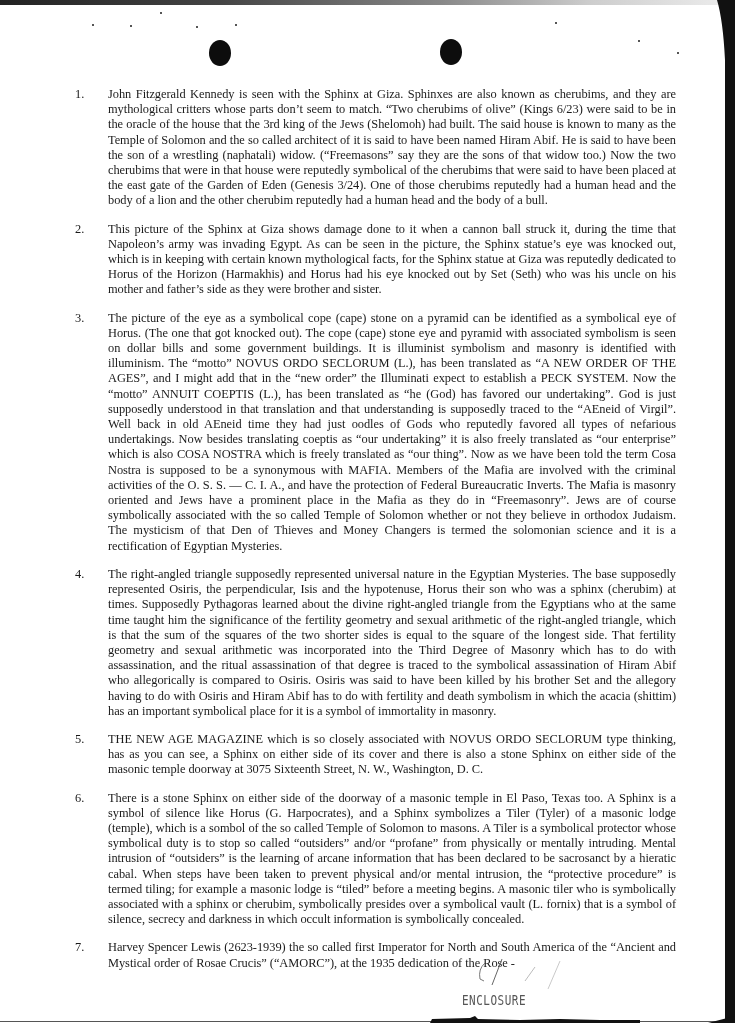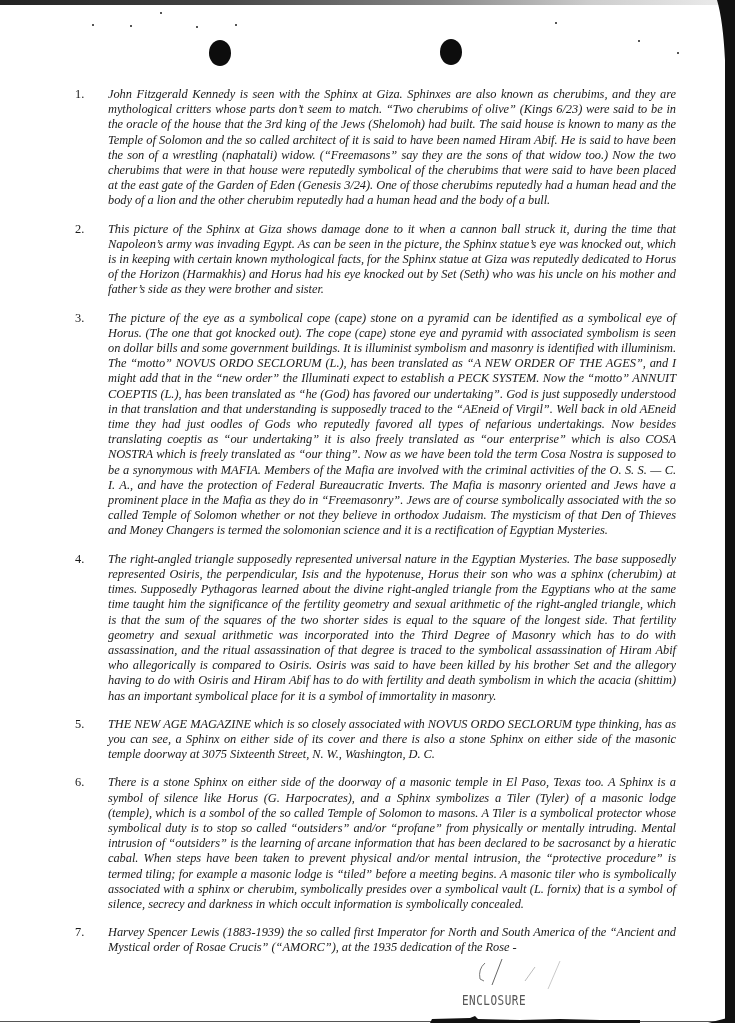--- a/index.html
+++ b/index.html
@@ -25,21 +25,20 @@
   }
   .item {
     display:flex; margin-bottom:13px;
   }
   .num {
     width:33px; flex:none; font-size:12.4px; line-height:15.2px; padding-left:5px;
   }
   .para {
     flex:1; font-size:12.4px; line-height:15.2px; text-align:justify;
     letter-spacing:-0.05px;
-    font-style:italic;
   }
   .stamp {
     position:absolute; left:462px; top:994px; font-family:"DejaVu Sans Mono",monospace;
     font-size:11px; color:#555; letter-spacing:0.5px; transform:scaleY(1.2);
   }
   .sig {
     position:absolute; left:440px; top:955px; width:140px; height:45px;
   }
   .bottom-bar {
     position:absolute; left:0; top:1016px; width:735px; height:7px;
@@ -86,21 +85,21 @@
   <div class="item">
     <div class="num">5.</div>
     <div class="para">THE NEW AGE MAGAZINE which is so closely associated with NOVUS ORDO SECLORUM type thinking, has as you can see, a Sphinx on either side of its cover and there is also a stone Sphinx on either side of the masonic temple doorway at 3075 Sixteenth Street, N. W., Washington, D. C.</div>
   </div>
   <div class="item">
     <div class="num">6.</div>
     <div class="para">There is a stone Sphinx on either side of the doorway of a masonic temple in El Paso, Texas too. A Sphinx is a symbol of silence like Horus (G. Harpocrates), and a Sphinx symbolizes a Tiler (Tyler) of a masonic lodge (temple), which is a sombol of the so called Temple of Solomon to masons. A Tiler is a symbolical protector whose symbolical duty is to stop so called “outsiders” and/or “profane” from physically or mentally intruding. Mental intrusion of “outsiders” is the learning of arcane information that has been declared to be sacrosanct by a hieratic cabal. When steps have been taken to prevent physical and/or mental intrusion, the “protective procedure” is termed tiling; for example a masonic lodge is “tiled” before a meeting begins. A masonic tiler who is symbolically associated with a sphinx or cherubim, symbolically presides over a symbolical vault (L. fornix) that is a symbol of silence, secrecy and darkness in which occult information is symbolically concealed.</div>
   </div>
   <div class="item">
     <div class="num">7.</div>
-    <div class="para">Harvey Spencer Lewis (1883-1939) the so called first Imperator for North and South America of the “Ancient and Mystical order of Rosae Crucis” (“AMORC”), at the 1935 dedication of the Rose -</div>
+    <div class="para">Harvey Spencer Lewis (2623-1939) the so called first Imperator for North and South America of the “Ancient and Mystical order of Rosae Crucis” (“AMORC”), at the 1935 dedication of the Rose -</div>
   </div>
 </div>
 
 <svg class="sig" viewBox="0 0 140 45">
   <path d="M45 8 Q38 14 40 24 L44 26" stroke="#777" stroke-width="1" fill="none"></path>
   <path d="M62 4 L52 30" stroke="#666" stroke-width="1" fill="none"></path>
   <path d="M95 12 L85 26" stroke="#aaa" stroke-width="0.8" fill="none"></path>
   <path d="M120 6 L108 34" stroke="#bbb" stroke-width="0.8" fill="none"></path>
 </svg>
 

